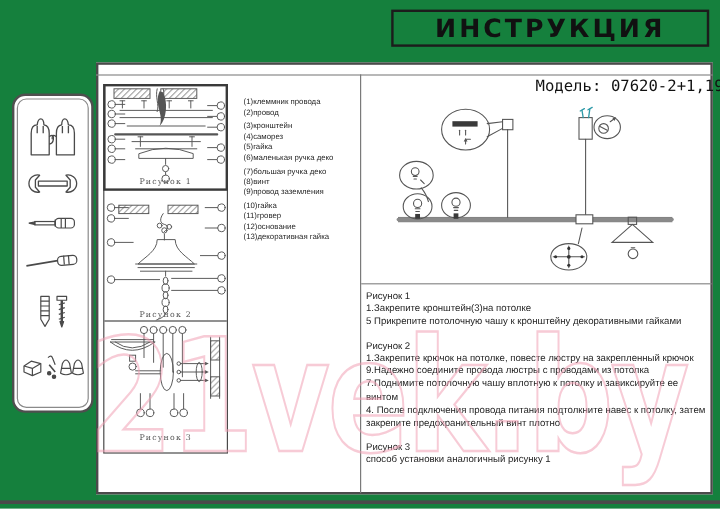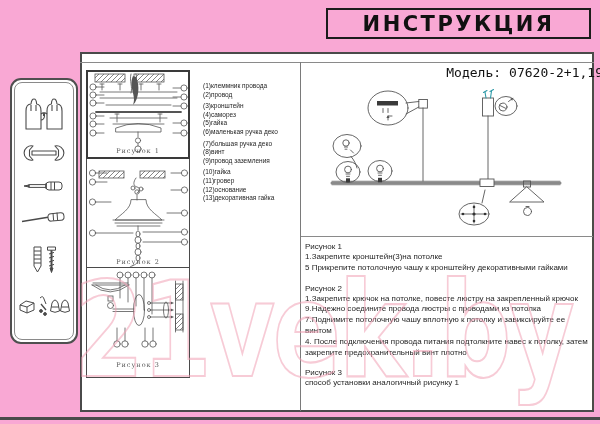--- a/index.html
+++ b/index.html
@@ -1,19 +1,19 @@
 <!DOCTYPE html>
 <html><head>
 <meta charset="utf-8">
 <style>
   * { margin:0; padding:0; box-sizing:border-box; }
   html,body { background:#fff; }
   .page {
     position:relative; width:600px; height:424px; overflow:hidden;
-    background:#f9a8d4; font-family:"Liberation Sans", sans-serif; color:#222;
+    background:#15803d; font-family:"Liberation Sans", sans-serif; color:#222;
   }
   
   .title-box {
     position:absolute; left:326px; top:8px; width:265px; height:31px;
     border:2px solid #1c1c1c; display:flex; align-items:center; justify-content:center;
   }
   .title-box span {
     font-family:"DejaVu Sans", sans-serif; font-weight:700; font-size:21px;
     letter-spacing:2.5px; color:#111;
   }

